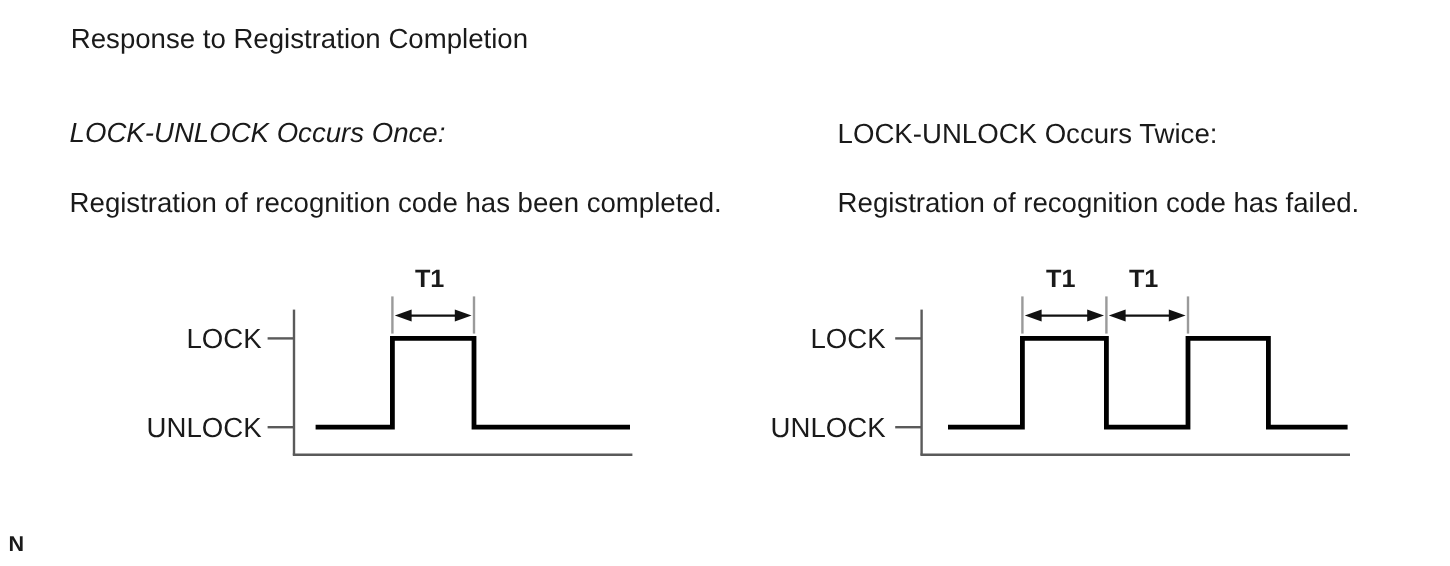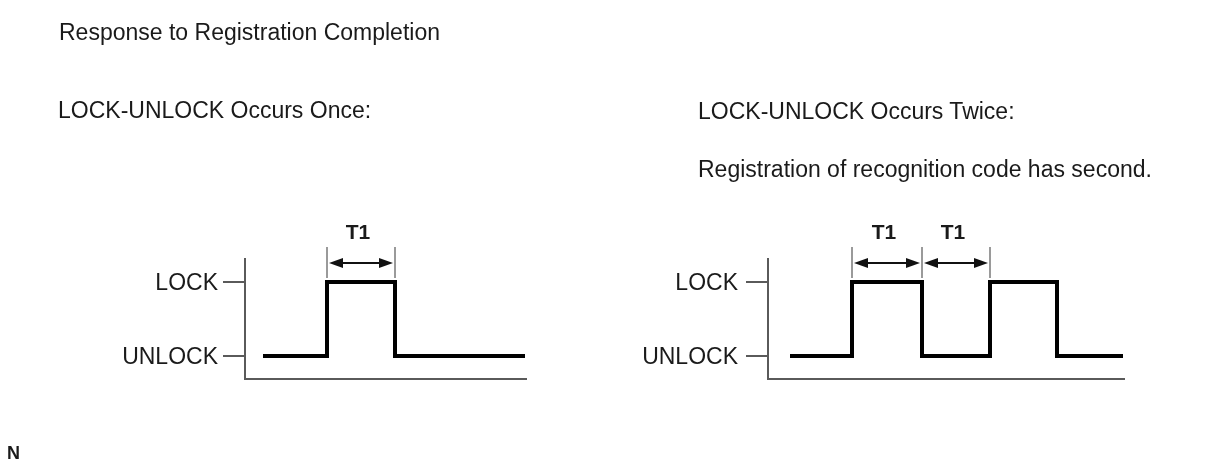--- a/index.html
+++ b/index.html
@@ -1,41 +1,42 @@
 <!DOCTYPE html>
 <html><head>
 <meta charset="utf-8">
 <style>
   * { margin: 0; padding: 0; box-sizing: border-box; }
   html, body { width: 1208px; height: 472px; background: #ffffff; overflow: hidden; }
   body { font-family: "Liberation Sans", sans-serif; color: #1a1a1a; position: relative; }
   .page { position: absolute; left: 0; top: 0; width: 1208px; height: 472px; background: #fff; }
   .abs { position: absolute; white-space: nowrap; line-height: 1; }
   .title { left: 28px; top: 21px; font-size: 23px; margin-left: 31px; }
-  .heading-left { left: 58px; top: 99px; font-size: 23px; }
+  .heading-left { left: 58px; top: 99px; font-size: 23px; font-style: italic; }
   .desc-left { left: 58px; top: 158px; font-size: 23px; }
   .heading-right { left: 698px; top: 100px; font-size: 23px; text-align: right; }
   .desc-right { left: 698px; top: 158px; font-size: 23px; }
   .legend { left: 935px; top: 390px; font-size: 23px; }
   .footnote { left: 7px; top: 444px; font-size: 18px; font-weight: bold; }
   svg.diagram { position: absolute; overflow: visible; }
   #diagram-0 { left: 120px; top: 213px; }
   #diagram-1 { left: 610px; top: 213px; }
 </style>
 </head>
 <body>
 
 <div class="page">
 
   <div class="abs title">Response to Registration Completion</div>
 
   <div class="abs heading-left">LOCK-UNLOCK Occurs Once:</div>
+  <div class="abs desc-left">Registration of recognition code has been completed.</div>
 
   <div class="abs heading-right">LOCK-UNLOCK Occurs Twice:</div>
-  <div class="abs desc-right">Registration of recognition code has second.</div>
+  <div class="abs desc-right">Registration of recognition code has failed.</div>
 
   <svg id="diagram-0" class="diagram" width="420" height="180">
       <line x1="125" y1="45" x2="125" y2="166" stroke="#5a5a5a" stroke-width="2"></line>
       <line x1="124" y1="166" x2="407" y2="166" stroke="#5a5a5a" stroke-width="2"></line>
       <line x1="103" y1="69" x2="125" y2="69" stroke="#5a5a5a" stroke-width="2"></line>
       <text x="98" y="77" text-anchor="end" font-size="23" fill="#1a1a1a">LOCK</text>
       <line x1="103" y1="143" x2="125" y2="143" stroke="#5a5a5a" stroke-width="2"></line>
       <text x="98" y="151" text-anchor="end" font-size="23" fill="#1a1a1a">UNLOCK</text>
       <path d="M143,143 L207,143 L207,69 L275,69 L275,143 L405,143" fill="none" stroke="#000000" stroke-width="4" stroke-linejoin="miter"></path>
       <line x1="207" y1="34" x2="207" y2="65" stroke="#9a9a9a" stroke-width="2"></line>

